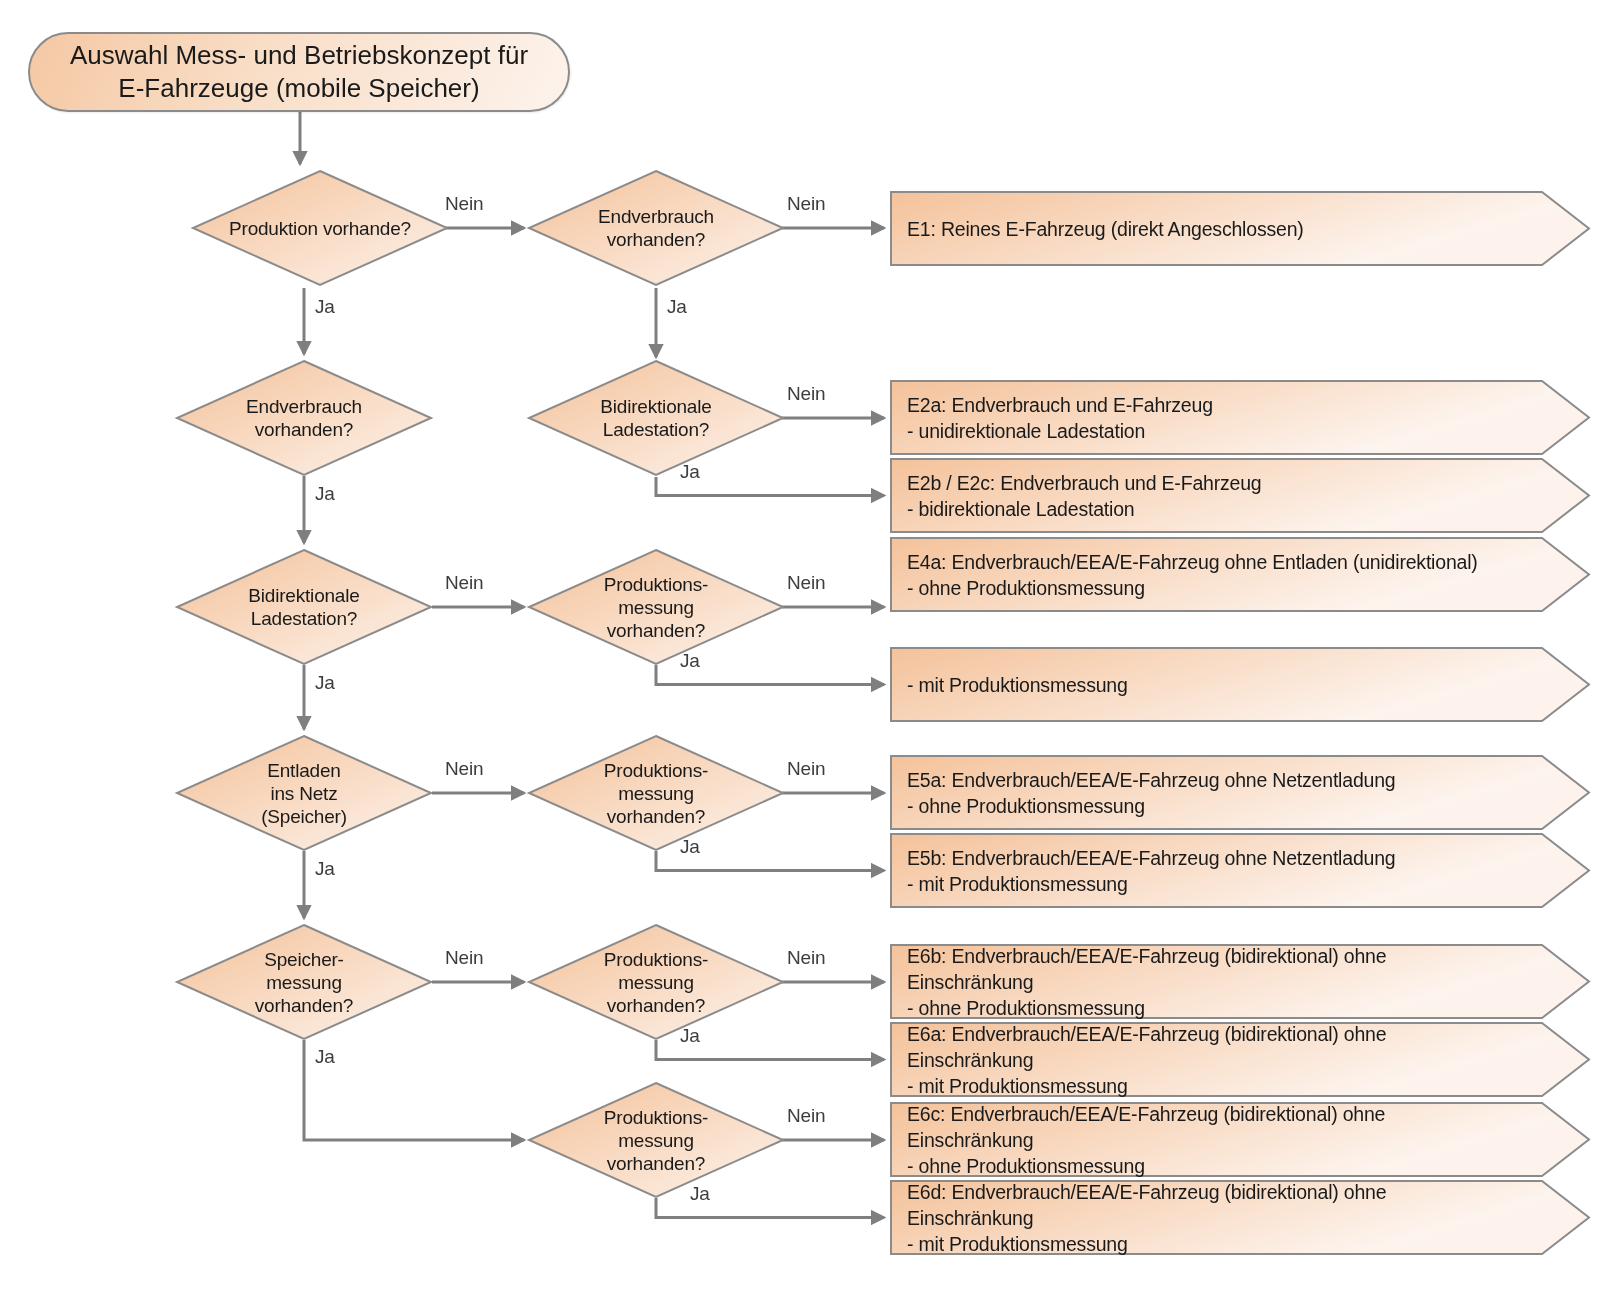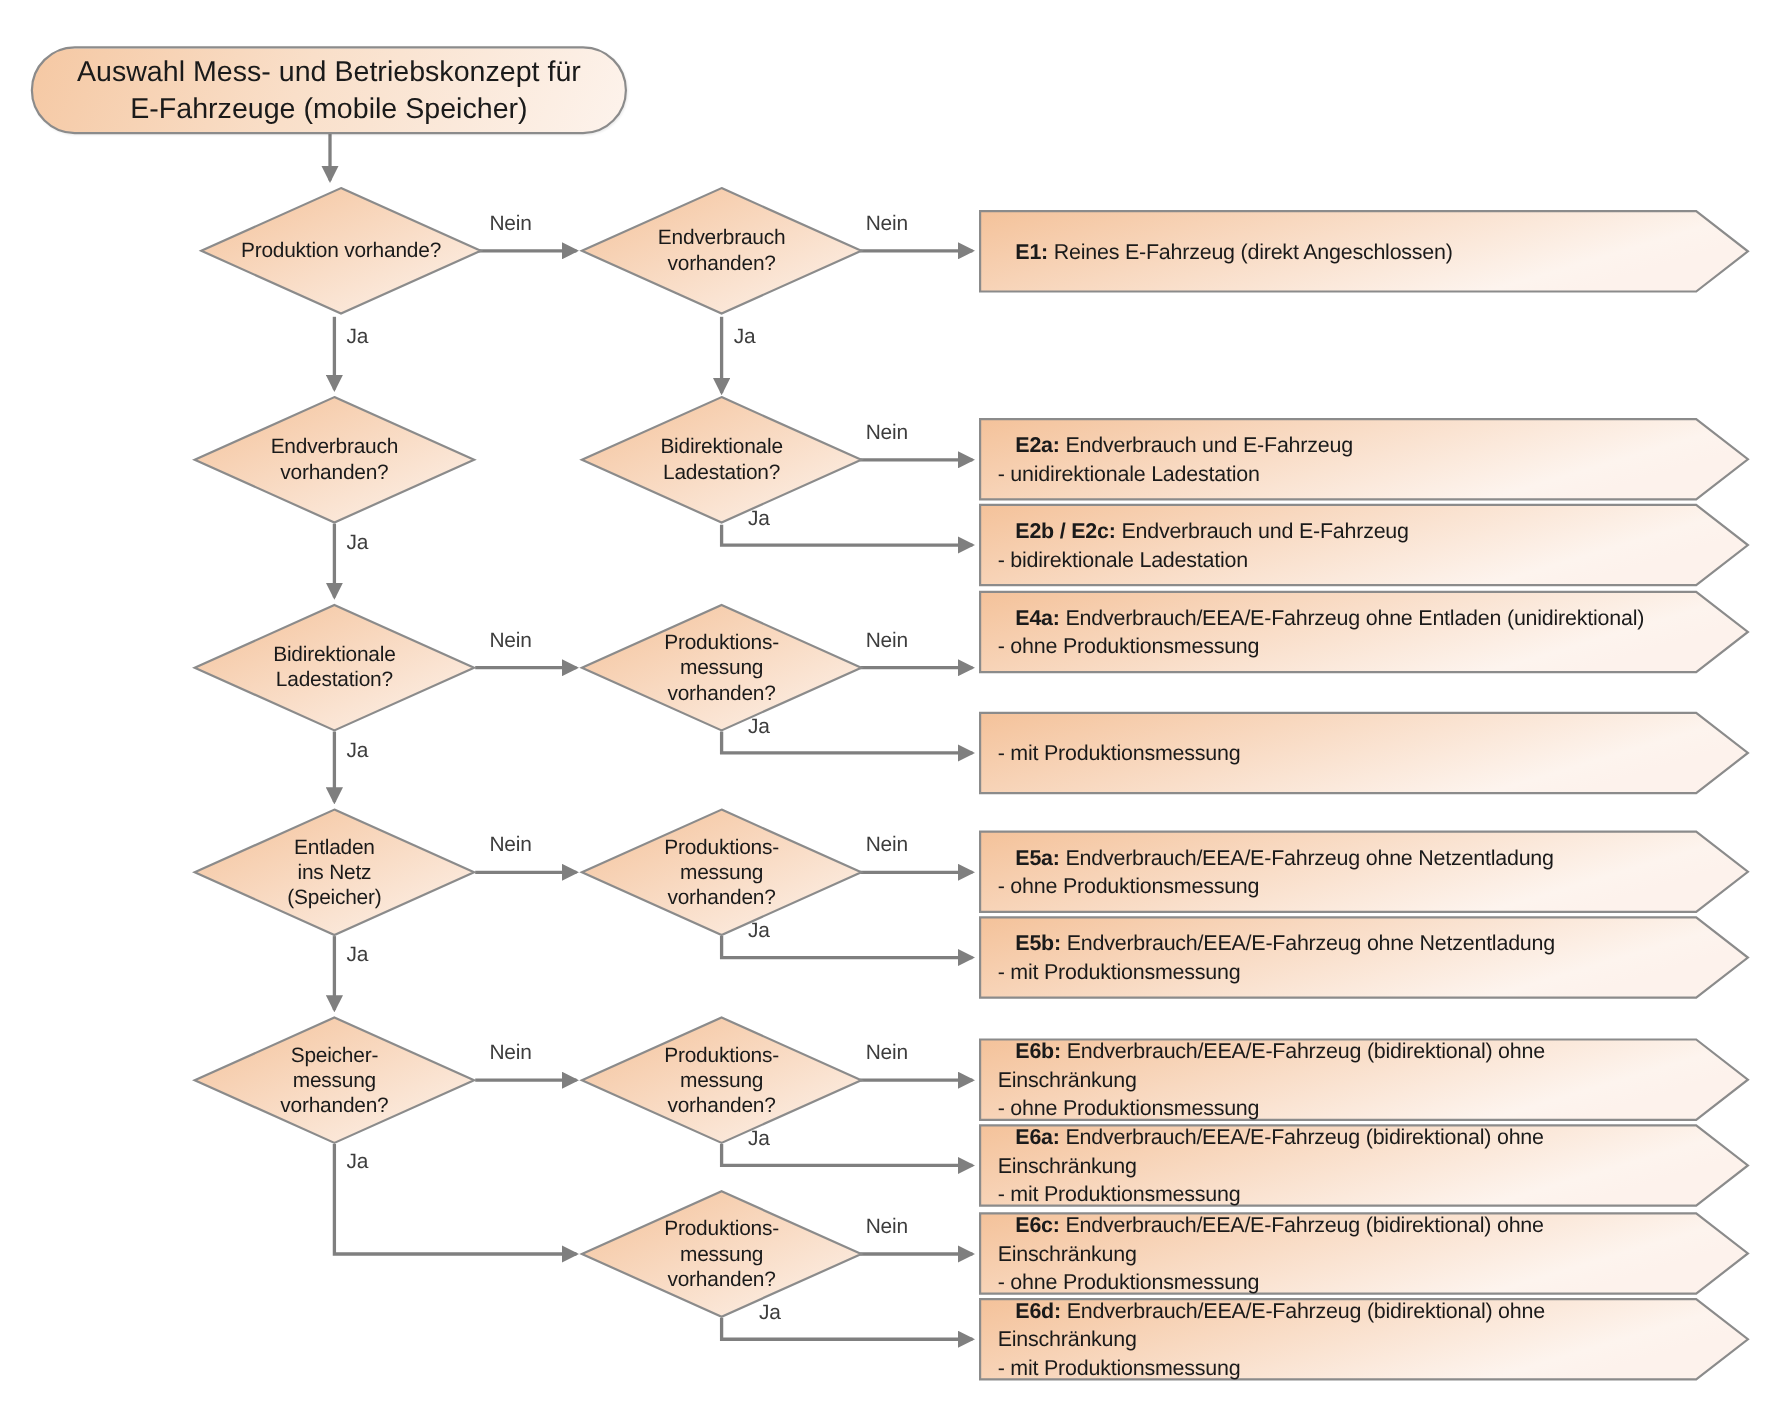--- a/index.html
+++ b/index.html
@@ -13,40 +13,39 @@
   .node > svg{position:absolute;left:0;top:0;width:100%;height:100%;overflow:visible;}
 
   
   .title-node{
     left:28px;top:32px;width:538px;height:76px;
     border:2px solid #8b8b8b;border-radius:40px;
     background:linear-gradient(115deg,#f5c8a3 0%,#f9dfc9 45%,#fdf3ec 100%);
     display:flex;flex-direction:column;justify-content:center;align-items:center;
     text-align:center;line-height:33px;font-size:26px;
     box-shadow:1px 1px 2px rgba(0,0,0,0.08);
-    margin-top:10px;
   }
   .title-node .t2{font-weight:normal;}
 
   
   .diamond{width:256px;height:116px;}
   .diamond .label{
     position:absolute;left:0;top:0;width:100%;height:100%;
     display:flex;align-items:center;justify-content:center;text-align:center;
     font-size:19px;line-height:23px;white-space:pre-line;letter-spacing:-0.2px;
   }
 
   
   .resultbox{left:890px;width:700px;height:75px;}
   .resultbox .box-text{
     position:absolute;left:17px;top:0;width:600px;height:100%;
     display:flex;flex-direction:column;justify-content:center;
     font-size:19.5px;line-height:26px;letter-spacing:-0.2px;
   }
-  .resultbox b{font-weight:bold;margin-left:16px;}
+  .resultbox b{font-weight:normal;}
 
   
   .edge-label{
     position:absolute;z-index:3;font-size:19px;color:#3d3d3d;letter-spacing:-0.2px;
   }
 </style>
 </head>
 <body>
 
 <div class="canvas">
@@ -95,21 +94,21 @@
       <path d="M782,1140 L884,1140" marker-end="url(#arrow)"></path>
       <path d="M656,1198 L656,1217.5 L884,1217.5" marker-end="url(#arrow)"></path>
     </g>
   </svg>
 
   <div class="node title-node">
     <div class="t1">Auswahl Mess- und Betriebskonzept für</div>
     <div class="t2">E-Fahrzeuge (mobile Speicher)</div>
   </div>
 
-  <div class="node diamond" style="left:182px;top:170px">
+  <div class="node diamond" style="left:192px;top:170px">
     <svg viewBox="0 0 256 116">
         <polygon points="128,1 255,58 128,115 1,58" fill="url(#gradNode)" stroke="#8b8b8b" stroke-width="2"></polygon>
       </svg>
     <div class="label">Produktion vorhande?</div>
   </div>
   <div class="node diamond" style="left:528px;top:170px">
     <svg viewBox="0 0 256 116">
         <polygon points="128,1 255,58 128,115 1,58" fill="url(#gradNode)" stroke="#8b8b8b" stroke-width="2"></polygon>
       </svg>
     <div class="label">Endverbrauch

